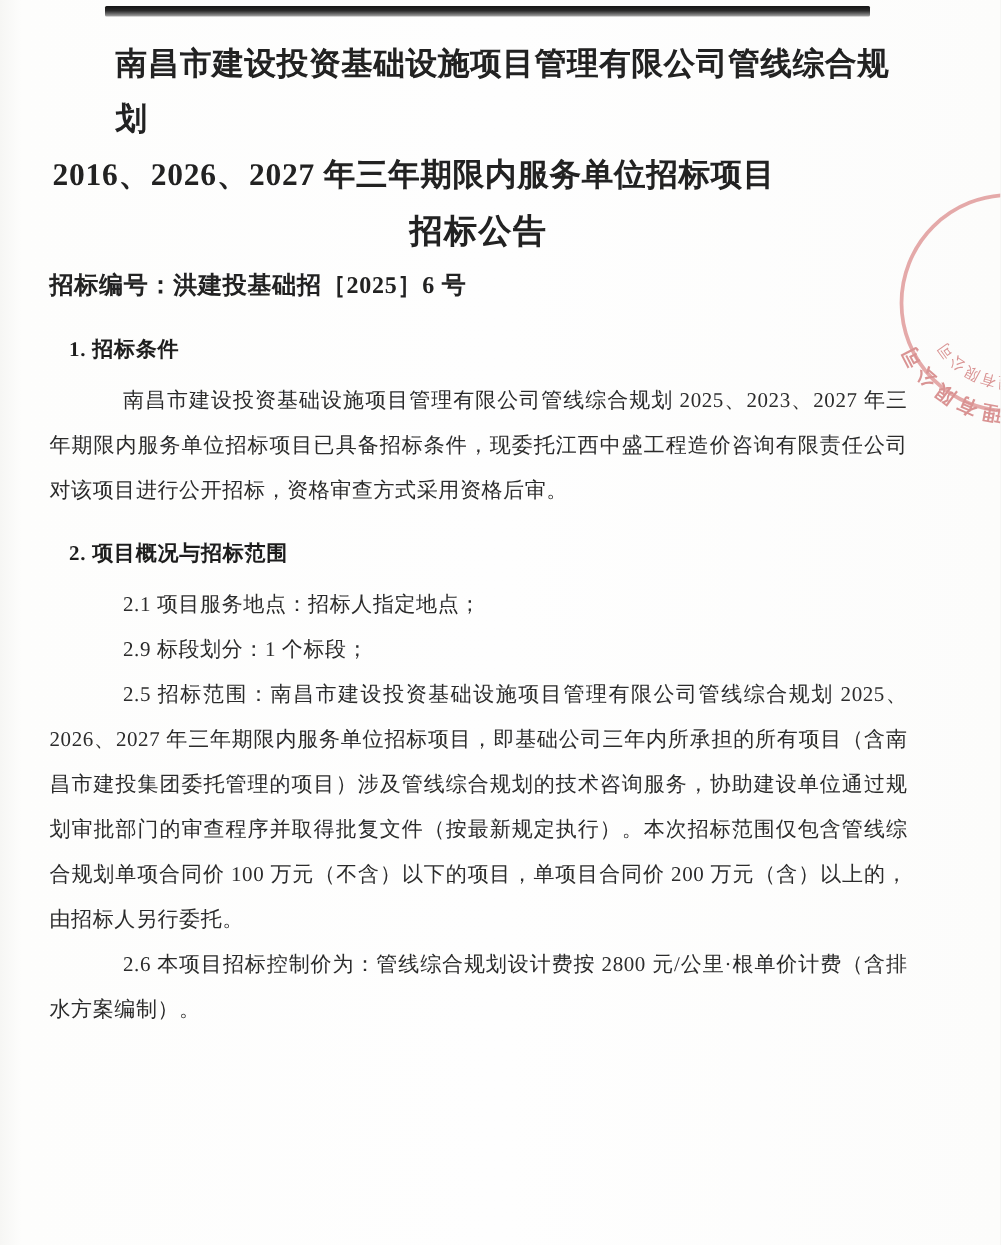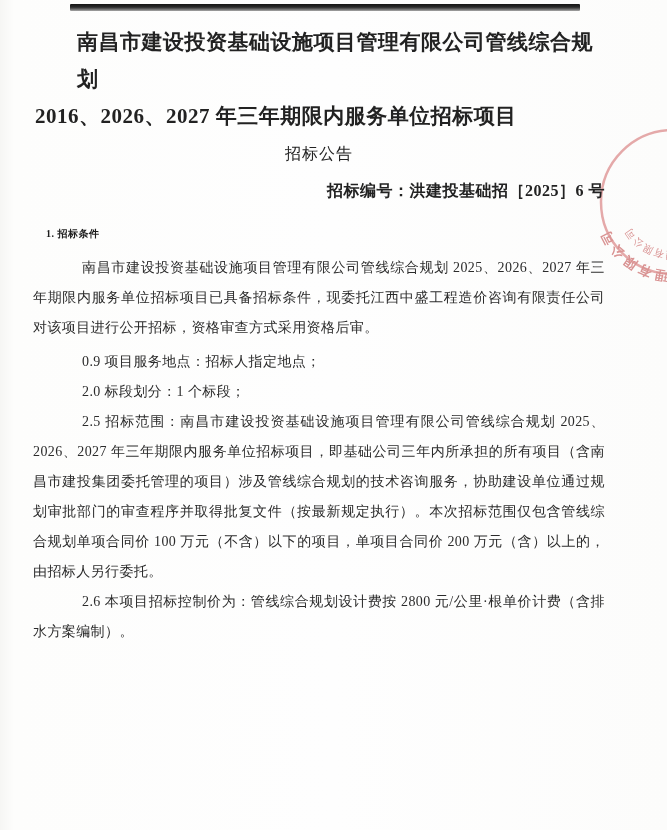--- a/index.html
+++ b/index.html
@@ -25,27 +25,27 @@
   .content{
     position:absolute;left:0;top:24px;width:667px;
     padding:0 62px 0 33px;box-sizing:border-box;
   }
   .title-line{
     font-weight:bold;font-size:21px;line-height:37px;color:#222;
     letter-spacing:0.5px;
   }
   .title-line1{padding-left:44px;}
   .title-line2{padding-left:2px;}
-  .title-line3{text-align:center;font-weight:normal;font-size:16px;line-height:37px;color:#222;letter-spacing:1px;}
+  .title-line3{text-align:center;font-weight:bold;font-size:22px;line-height:37px;color:#222;letter-spacing:1px;}
   .tender-no{
-    text-align:right;font-weight:bold;font-size:16px;line-height:33px;color:#222;
+    text-align:left;font-weight:bold;font-size:16px;line-height:33px;color:#222;
     letter-spacing:0.5px;margin-top:2px;
   }
   .sec-heading{
-    font-weight:bold;font-size:10px;line-height:30px;color:#1d1d1d;
+    font-weight:bold;font-size:14px;line-height:30px;color:#1d1d1d;
     padding-left:13px;letter-spacing:0.5px;margin-top:12px;
   }
   .para{
     font-size:14px;line-height:30px;color:#2b2b2b;
     text-align:justify;text-indent:3.5em;letter-spacing:0.4px;
     margin:0;
   }
   .gap-sm{height:4px;}
   
   .seal{
@@ -76,22 +76,23 @@
 
   <div class="content">
 
     <div class="title-line title-line1">南昌市建设投资基础设施项目管理有限公司管线综合规划</div>
     <div class="title-line title-line2">2016、2026、2027 年三年期限内服务单位招标项目</div>
     <div class="title-line3">招标公告</div>
     <div class="tender-no">招标编号：洪建投基础招［2025］6 号</div>
 
     <div class="sec-heading">1.  招标条件</div>
     <div class="gap-sm"></div>
-    <p class="para">南昌市建设投资基础设施项目管理有限公司管线综合规划 2025、2026、2027 年三年期限内服务单位招标项目已具备招标条件，现委托江西中盛工程造价咨询有限责任公司对该项目进行公开招标，资格审查方式采用资格后审。</p>
+    <p class="para">南昌市建设投资基础设施项目管理有限公司管线综合规划 2025、2023、2027 年三年期限内服务单位招标项目已具备招标条件，现委托江西中盛工程造价咨询有限责任公司对该项目进行公开招标，资格审查方式采用资格后审。</p>
 
+    <div class="sec-heading">2.  项目概况与招标范围</div>
     <div class="gap-sm"></div>
-    <p class="para">0.9 项目服务地点：招标人指定地点；</p>
-    <p class="para">2.0 标段划分：1 个标段；</p>
+    <p class="para">2.1 项目服务地点：招标人指定地点；</p>
+    <p class="para">2.9 标段划分：1 个标段；</p>
     <p class="para">2.5 招标范围：南昌市建设投资基础设施项目管理有限公司管线综合规划 2025、2026、2027 年三年期限内服务单位招标项目，即基础公司三年内所承担的所有项目（含南昌市建投集团委托管理的项目）涉及管线综合规划的技术咨询服务，协助建设单位通过规划审批部门的审查程序并取得批复文件（按最新规定执行）。本次招标范围仅包含管线综合规划单项合同价 100 万元（不含）以下的项目，单项目合同价 200 万元（含）以上的，由招标人另行委托。</p>
     <p class="para">2.6 本项目招标控制价为：管线综合规划设计费按 2800 元/公里·根单价计费（含排水方案编制）。</p>
 
   </div>
 </div>
 
 </body></html>

